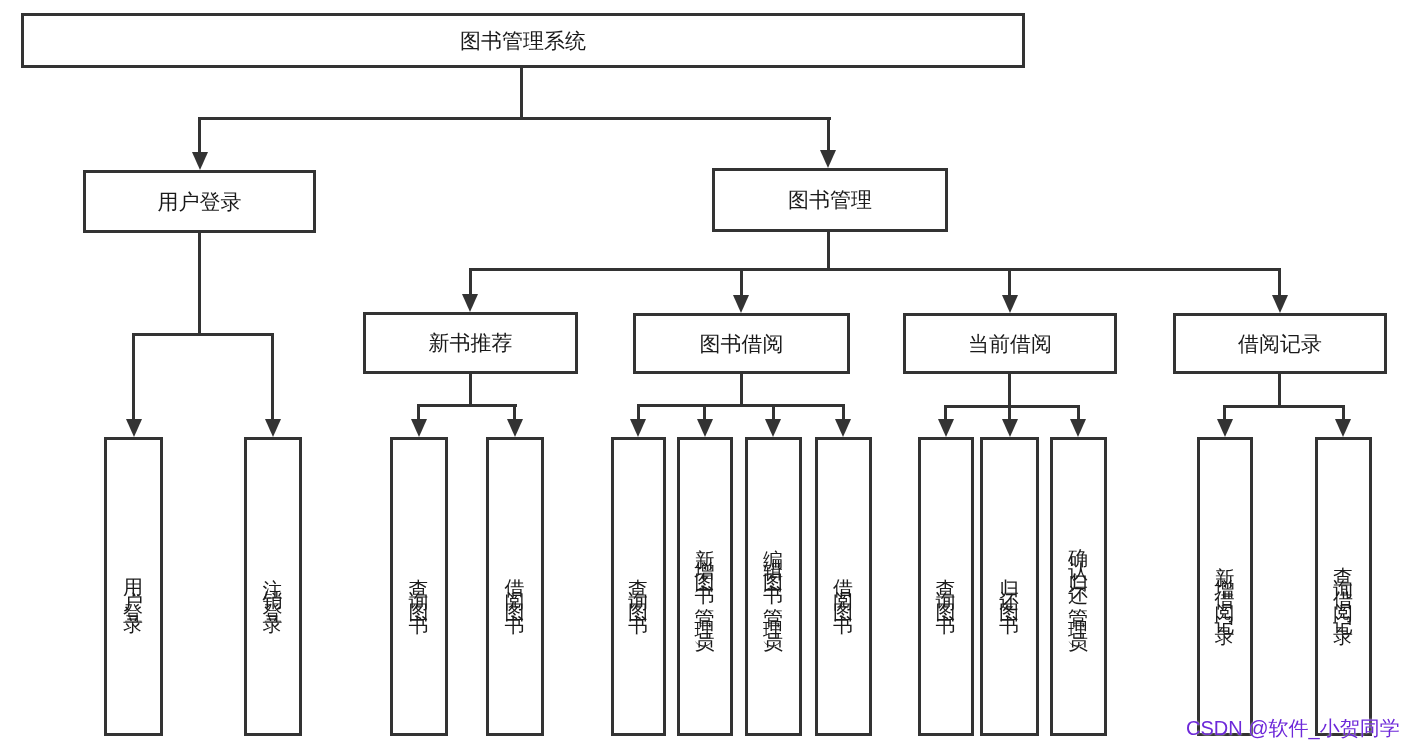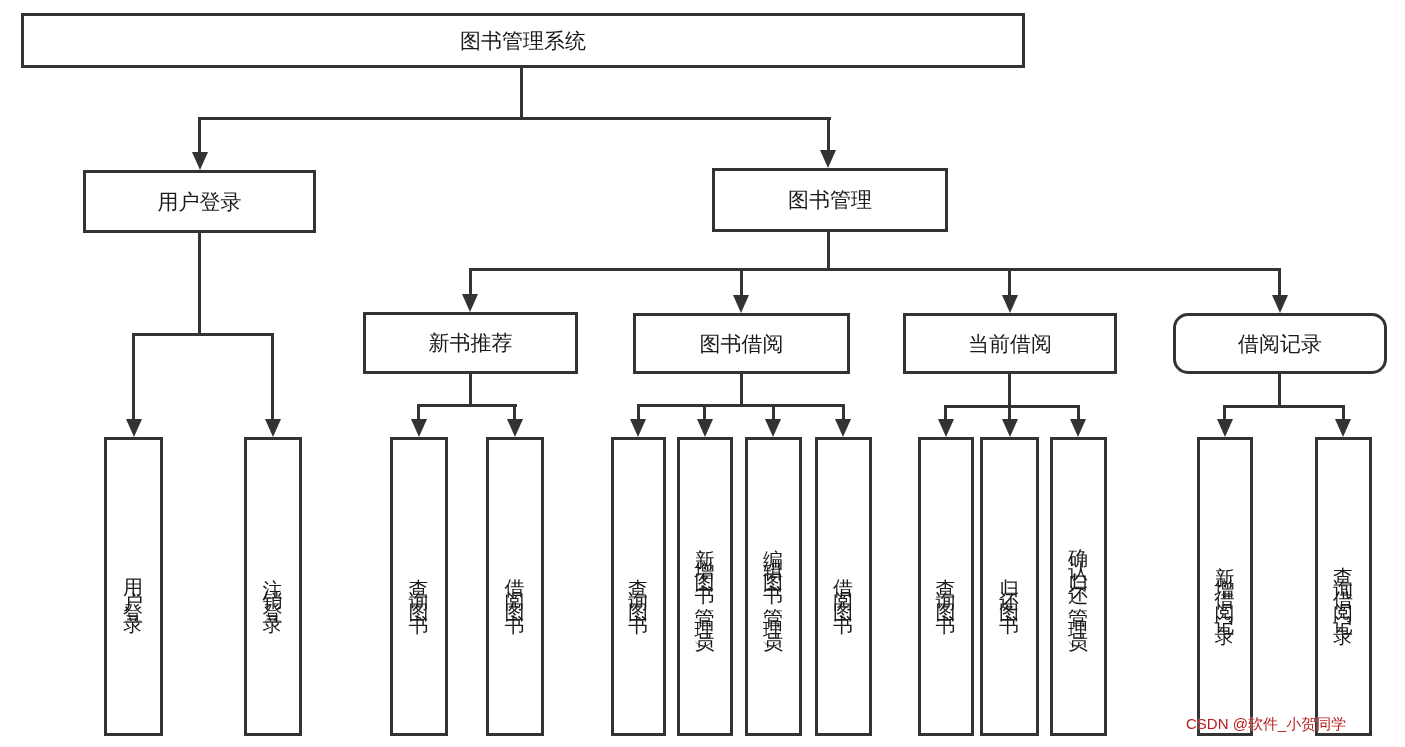--- a/index.html
+++ b/index.html
@@ -17,21 +17,21 @@
     font-size:20px;letter-spacing:12px;line-height:1;white-space:nowrap;
   }
   .l{position:absolute;background:#333333;}
   .arr{
     position:absolute;width:0;height:0;
     border-left:8px solid transparent;border-right:8px solid transparent;
     border-top:18px solid #333333;
   }
   .watermark{
     position:absolute;left:1186px;top:715px;width:219px;
-    font-size:15px;color:#b91c1c;white-space:nowrap;
+    font-size:20px;color:#6d28d9;white-space:nowrap;
     text-shadow:0 0 2px #ffffff;
   }
 </style>
 </head>
 <body>
 
 <div id="stage">
 
   <div class="box" style="left:21px;top:13px;width:1004px;height:55px;text-align:right;">
     <span>图书管理系统</span>
@@ -50,21 +50,21 @@
   </div>
 
   <div class="box" style="left:363px;top:312px;width:215px;height:62px;">
     <span>新书推荐</span>
   </div>
 
   <div class="box" style="left:903px;top:313px;width:214px;height:61px;">
     <span>当前借阅</span>
   </div>
 
-  <div class="box" style="left:1173px;top:313px;width:214px;height:61px;border-radius:15px;">
+  <div class="box" style="left:1173px;top:313px;width:214px;height:61px;">
     <span>借阅记录</span>
   </div>
 
   <div class="box" style="left:104px;top:437px;width:59px;height:299px;">
     <span class="leaf-label">用户登录</span>
   </div>
   <div class="box" style="left:244px;top:437px;width:58px;height:299px;">
     <span class="leaf-label">注销登录</span>
   </div>
 

